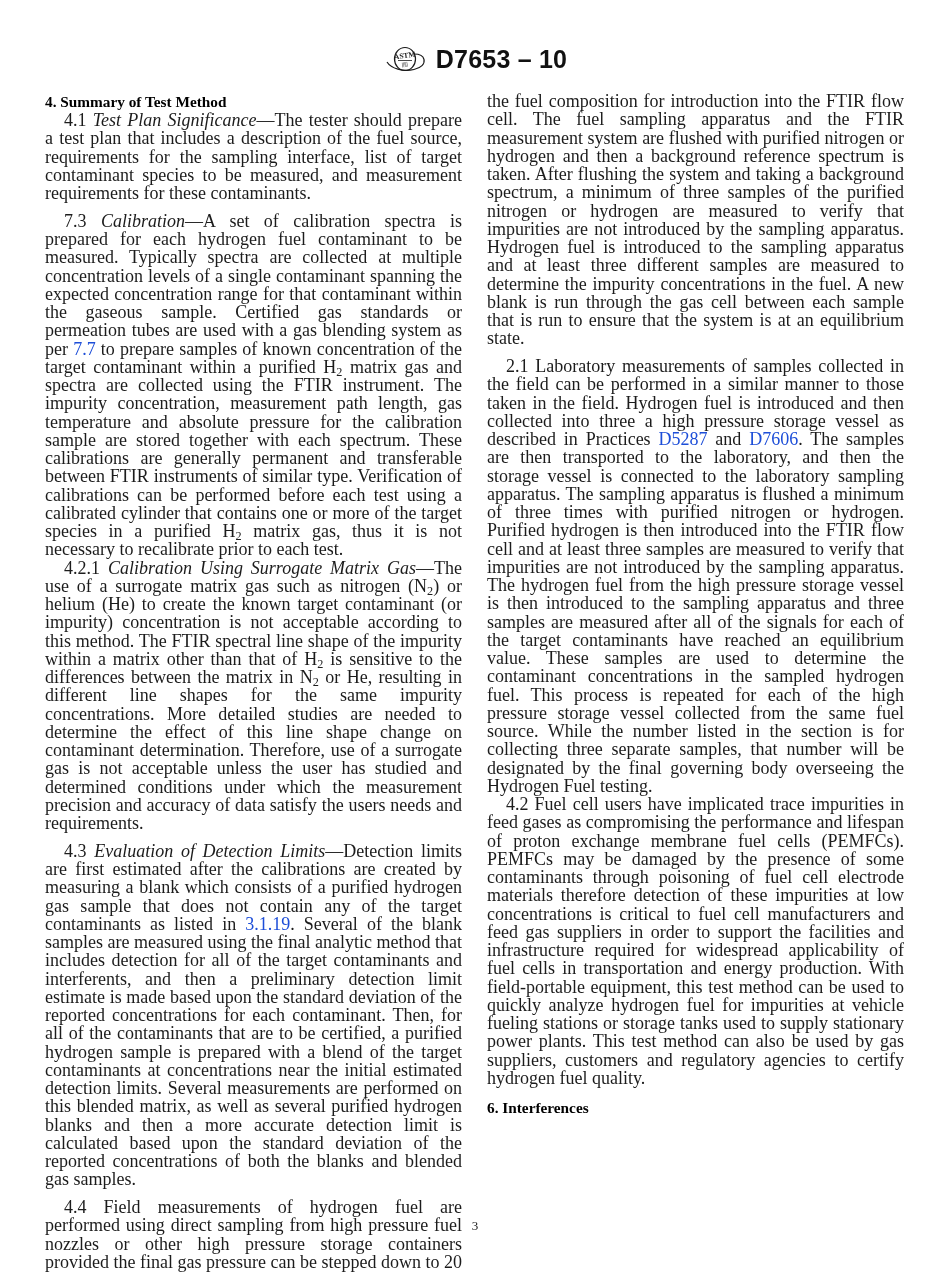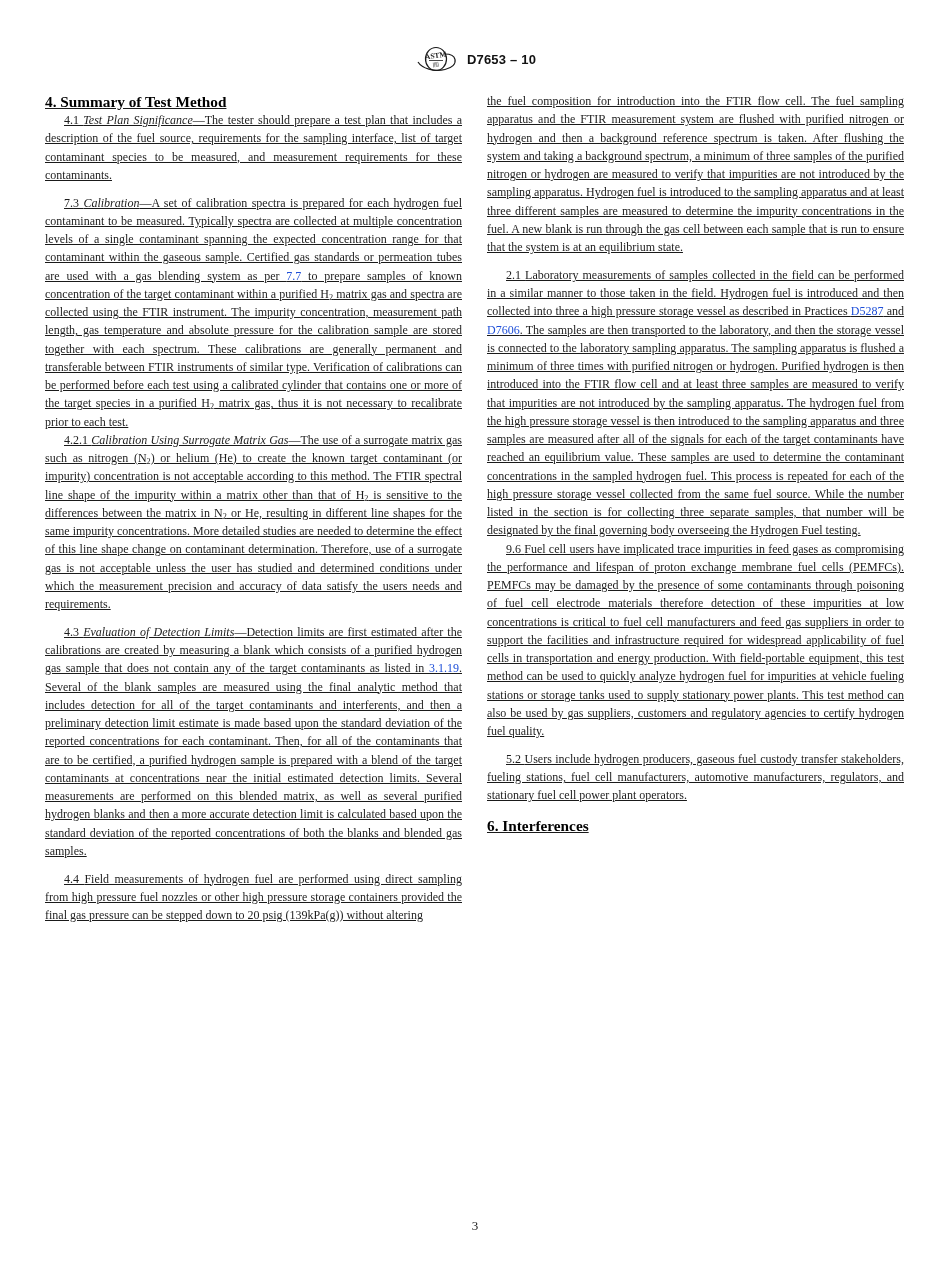--- a/index.html
+++ b/index.html
@@ -33,45 +33,44 @@
     gap: 9px;
   }
   .astm-logo {
     width: 44px;
     height: 30px;
     display: block;
   }
   .doc-designation {
     font-family: "Liberation Sans", "DejaVu Sans", sans-serif;
     font-weight: bold;
-    font-size: 13px;
+    font-size: 25px;
     letter-spacing: 0.2px;
     color: #111111;
     white-space: pre;
   }
 
   
   .columns {
     position: absolute;
     top: 92px;
     left: 45px;
     width: 860px;
     height: 1105px;
     display: flex;
     gap: 25px;
   }
   .col {
     width: 417px;
     height: 100%;
-    text-decoration: underline;
   }
 
   p.body {
     margin: 0;
-    font-size: 12px;
+    font-size: 18px;
     line-height: 18.25px;
     text-align: justify;
     text-justify: inter-word;
     hyphens: none;
     color: #1c1c1c;
   }
   p.indent {
     text-indent: 19px;
   }
   p.spaced {
@@ -173,28 +172,24 @@
 
       <p class="body">the fuel composition for introduction into the FTIR flow cell. The fuel sampling apparatus and the FTIR measurement system are flushed with purified nitrogen or hydrogen and then a background reference spectrum is taken. After flushing the system and taking a background spectrum, a minimum of three samples of the purified nitrogen or hydrogen are measured to verify that impurities are not introduced by the sampling apparatus. Hydrogen fuel is introduced to the sampling apparatus and at least three different samples are measured to determine the impurity concentrations in the fuel. A new blank is run through the gas cell between each sample that is run to ensure that the system is at an equilibrium state.</p>
 
       <p class="body indent spaced">
         <span>2.1</span>
         <span>Laboratory measurements of samples collected in the field can be performed in a similar manner to those taken in the field. Hydrogen fuel is introduced and then collected into three a high pressure storage vessel as described in Practices </span><span class="xref">D5287</span><span> and </span><span class="xref">D7606</span><span>. The samples are then transported to the laboratory, and then the storage vessel is connected to the laboratory sampling apparatus. The sampling apparatus is flushed a minimum of three times with purified nitrogen or hydrogen. Purified hydrogen is then introduced into the FTIR flow cell and at least three samples are measured to verify that impurities are not introduced by the sampling apparatus. The hydrogen fuel from the high pressure storage vessel is then introduced to the sampling apparatus and three samples are measured after all of the signals for each of the target contaminants have reached an equilibrium value. These samples are used to determine the contaminant concentrations in the sampled hydrogen fuel. This process is repeated for each of the high pressure storage vessel collected from the same fuel source. While the number listed in the section is for collecting three separate samples, that number will be designated by the final governing body overseeing the Hydrogen Fuel testing.</span>
       </p>
 
 
       <p class="body indent head-gap">
-        <span>9.6</span>
+        <span>4.2</span>
         <span>Fuel cell users have implicated trace impurities in feed gases as compromising the performance and lifespan of proton exchange membrane fuel cells (PEMFCs). PEMFCs may be damaged by the presence of some contaminants through poisoning of fuel cell electrode materials therefore detection of these impurities at low concentrations is critical to fuel cell manufacturers and feed gas suppliers in order to support the facilities and infrastructure required for widespread applicability of fuel cells in transportation and energy production. With field-portable equipment, this test method can be used to quickly analyze hydrogen fuel for impurities at vehicle fueling stations or storage tanks used to supply stationary power plants. This test method can also be used by gas suppliers, customers and regulatory agencies to certify hydrogen fuel quality.</span>
       </p>
 
-      <p class="body indent spaced">
-        <span>5.2</span>
-        <span>Users include hydrogen producers, gaseous fuel custody transfer stakeholders, fueling stations, fuel cell manufacturers, automotive manufacturers, regulators, and stationary fuel cell power plant operators.</span>
-      </p>
 
       <h2 class="section-head spaced">6.  Interferences</h2>
 
 
     </div>
   </div>
 
   <div class="page-footer">
     <span>3</span>
   </div>

